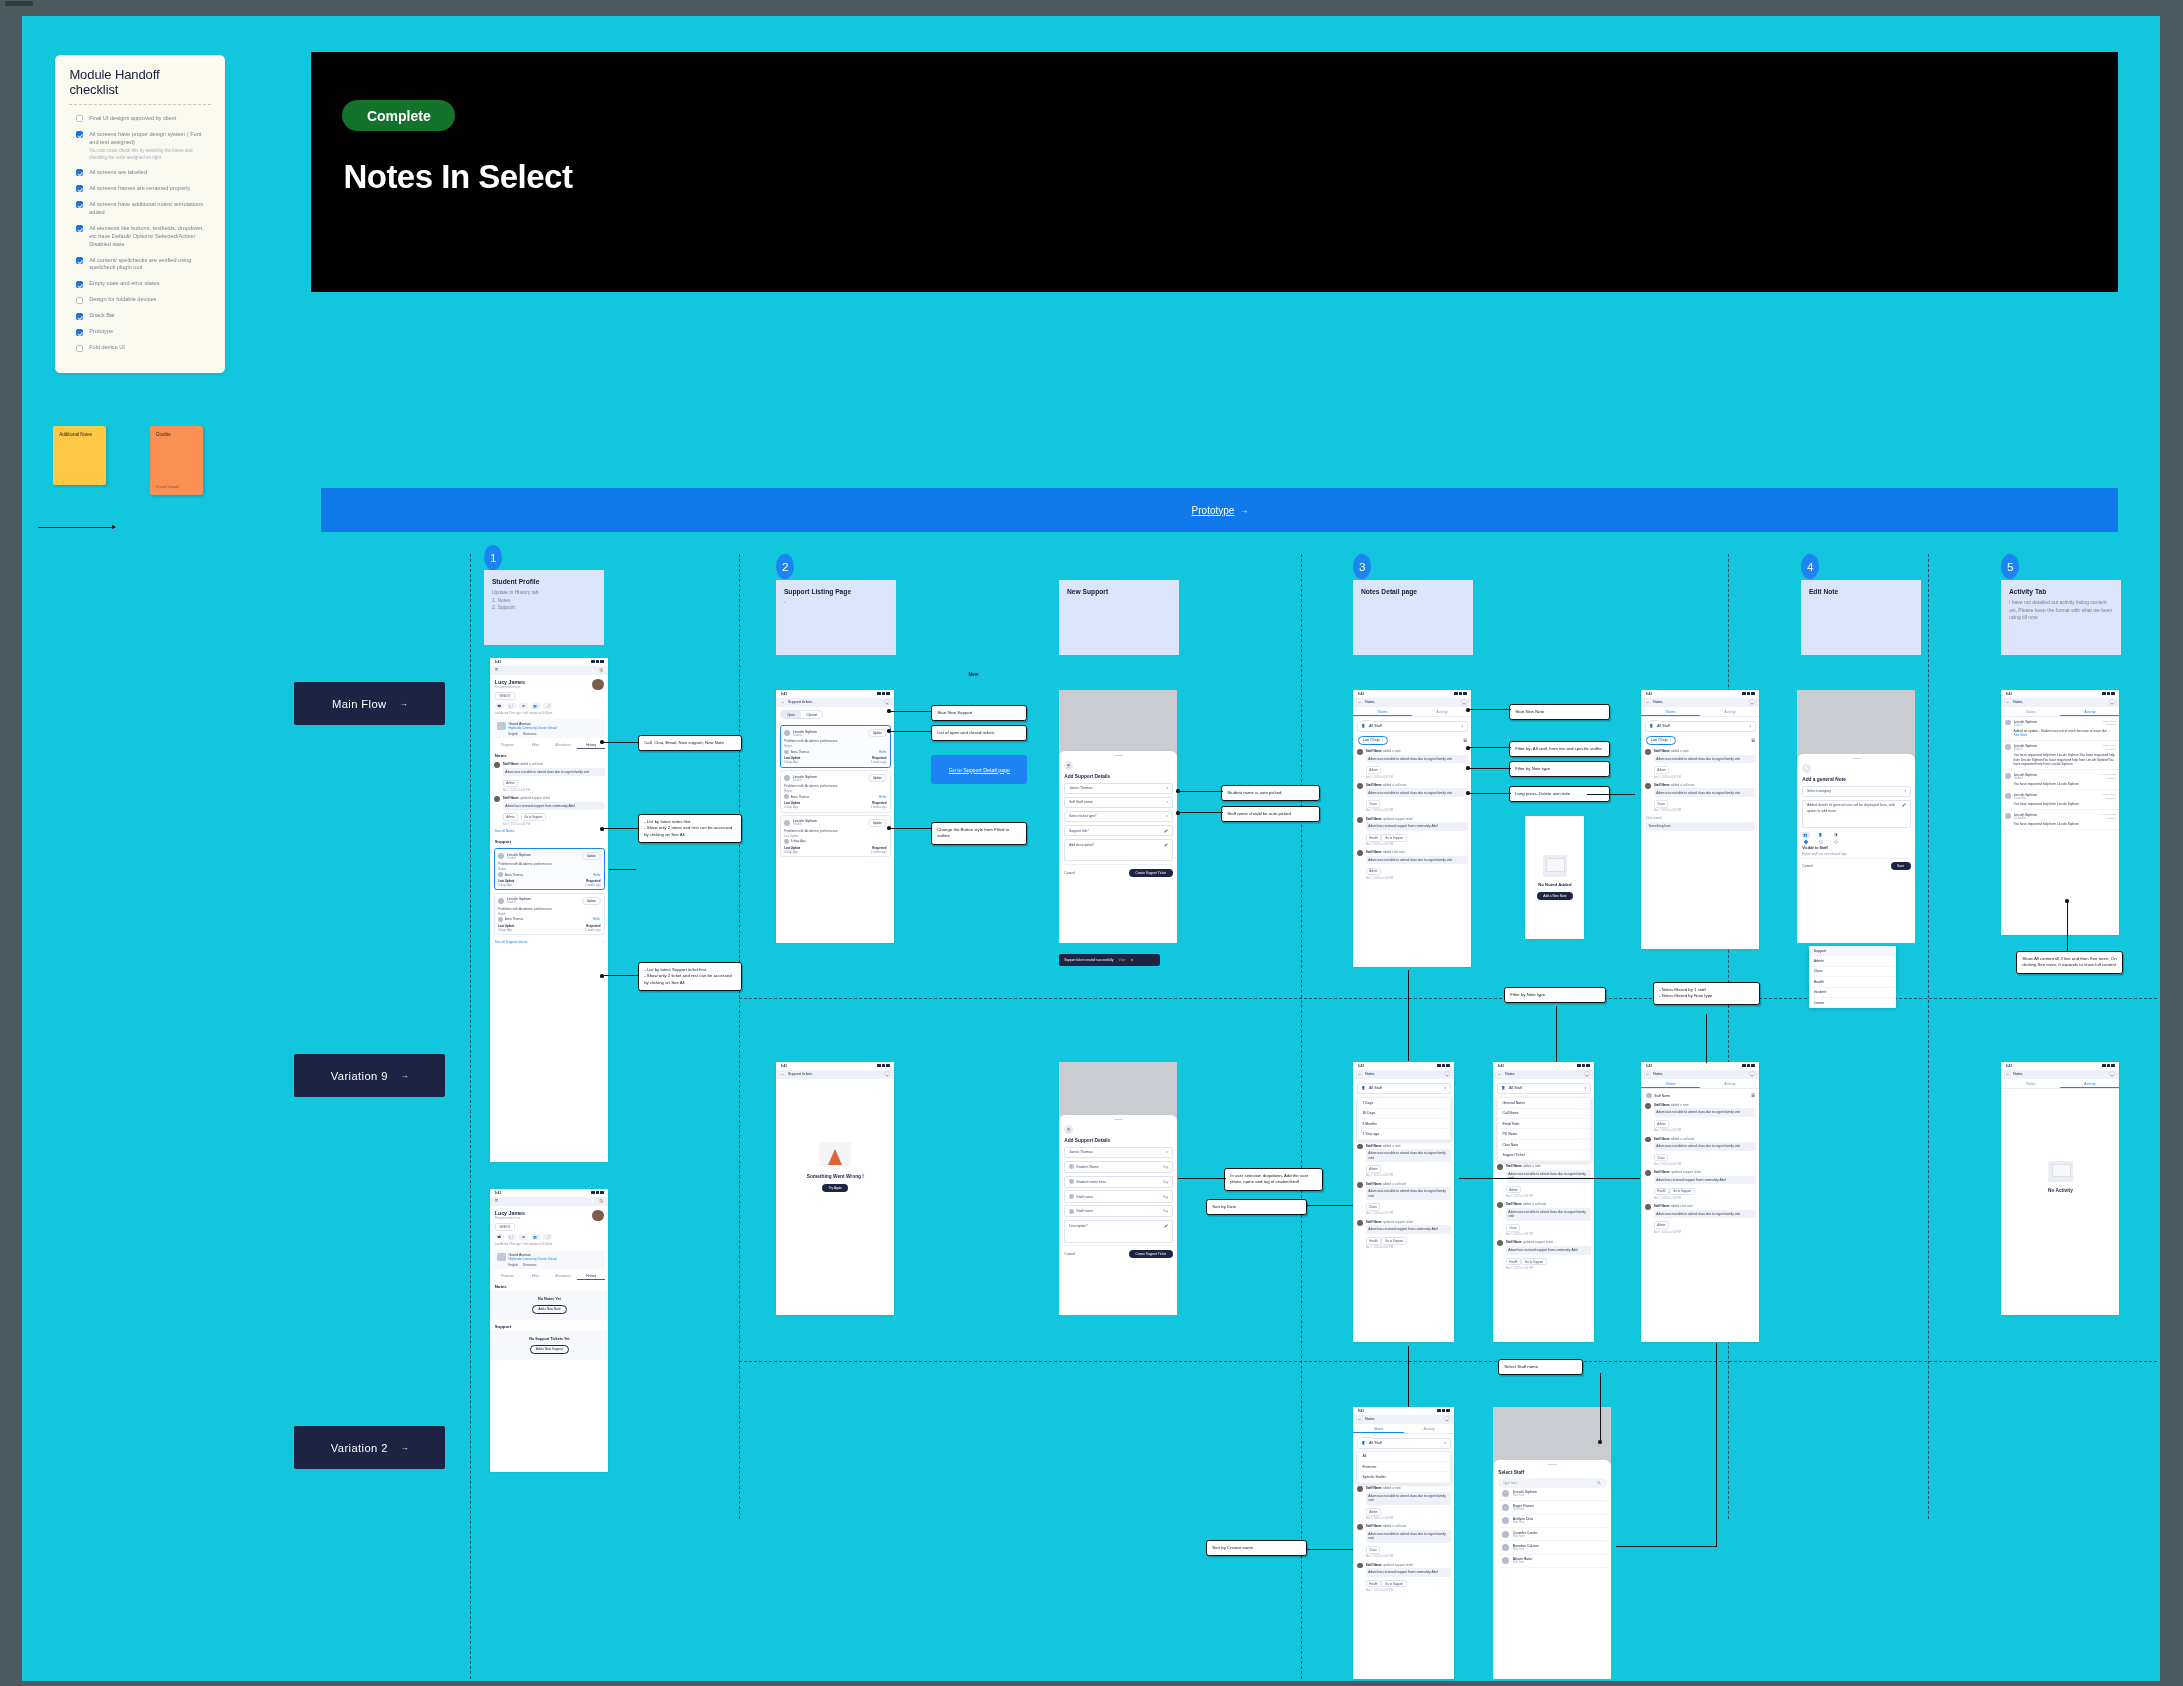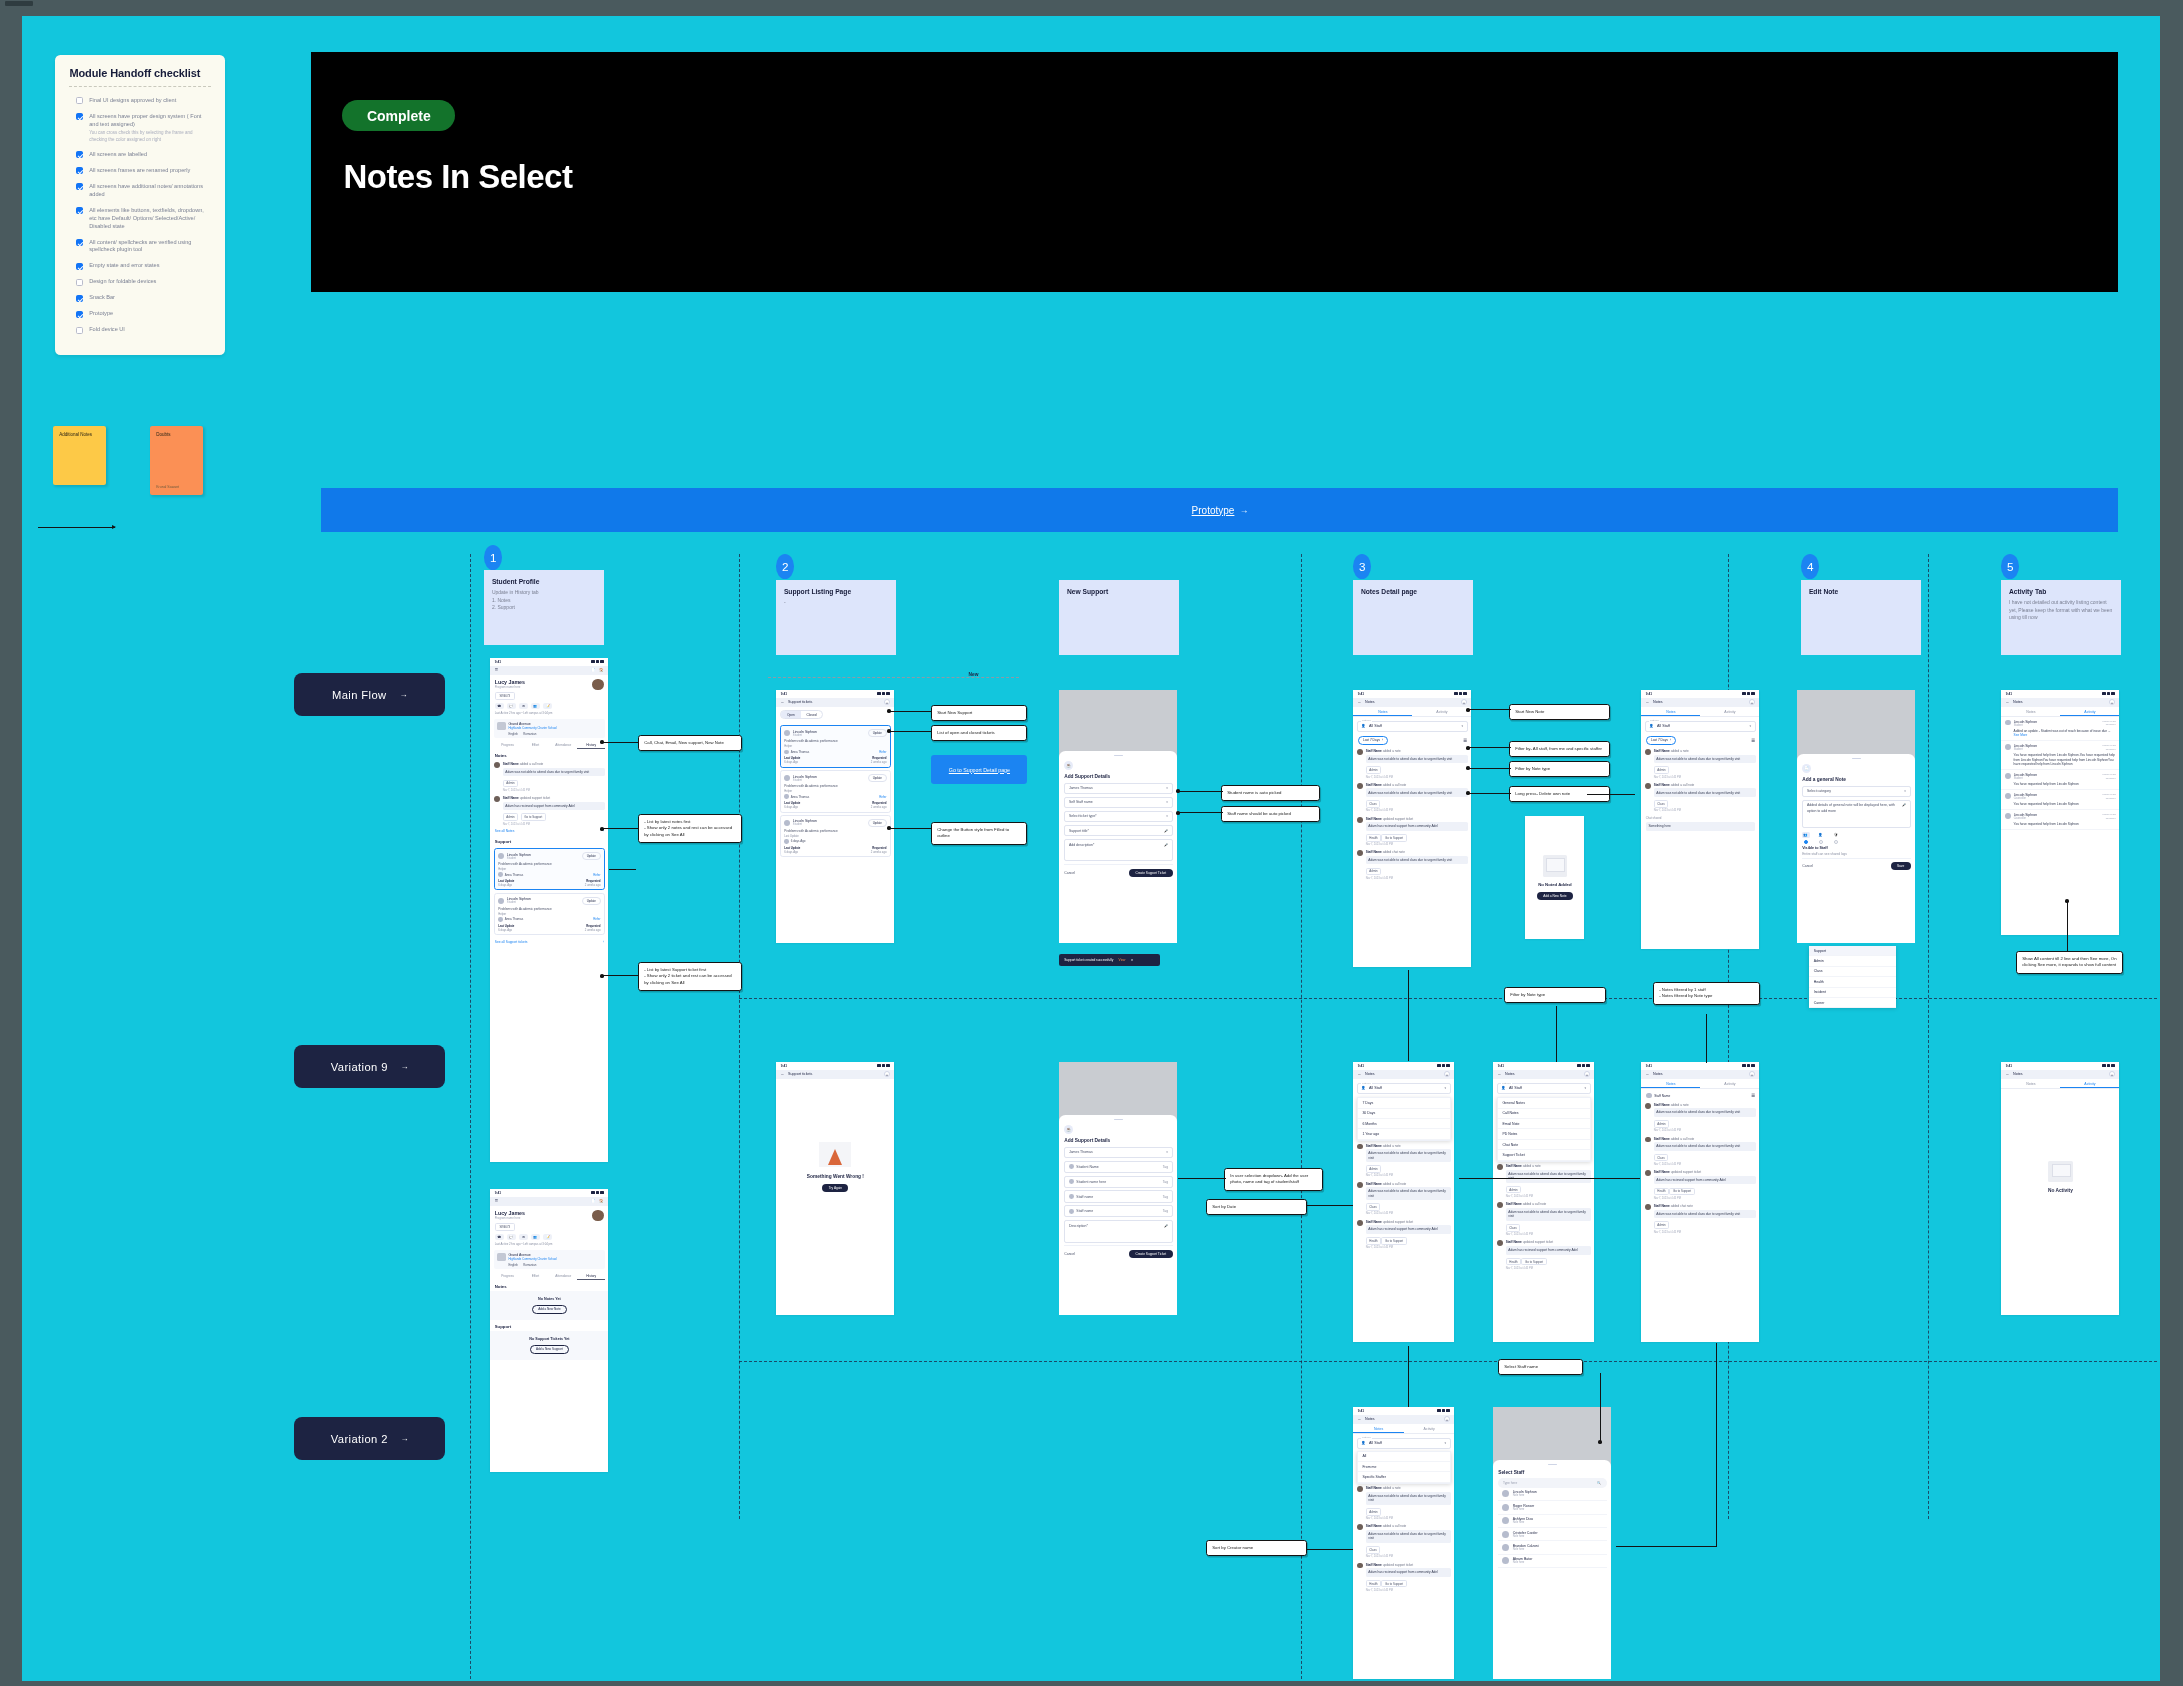--- a/index.html
+++ b/index.html
@@ -25,21 +25,21 @@
     position: absolute; left: 5.3px; top: 1.1px; width: 28px; height: 5.3px;
     background: #2f3c40; border-radius: 1.1px;
   }
 
   
   .checklist {
     position: absolute; left: 33px; top: 39px; width: 170px;
     background: #fbfaf0; border-radius: 5.3px; padding: 11.7px 14px 12.8px 14px;
     box-shadow: 0 1.1px 3.2px rgba(0,0,0,.08);
   }
-  .checklist h2 { font-size: 11px; color: #171c3a; font-weight: bold; letter-spacing: -0.1px; }
+  .checklist h2 { font-size: 13px; color: #171c3a; font-weight: normal; letter-spacing: -0.1px; }
   .checklist .rule { border-bottom: 0.5px dashed #c9c9bd; margin: 7.5px 0 9.6px 0; }
   .cl-item { display: flex; gap: 6.4px; margin-bottom: 8px; padding-left: 6.4px; }
   .cbox {
     width: 7px; height: 7px; border-radius: 1.6px; flex: 0 0 7px; margin-top: 0.5px;
     border: 0.7px solid #b9bccb; background: #fff;
   }
   .cbox.on { background: #1274f6; border-color: #1274f6; position: relative; }
   .cbox.on::after {
     content: ""; position: absolute; left: 1.8px; top: 1px;
     width: 2.1px; height: 3.7px; border: solid #fff; border-width: 0 0.9px 0.9px 0;
@@ -95,22 +95,22 @@
     background: #1079ea; display: flex; align-items: center; justify-content: center;
   }
   .protobar a {
     color: #fff; font-size: 10px; text-decoration: underline; font-weight: 500;
   }
   .protobar .arr { color: #fff; font-size: 8.5px; margin-left: 5.3px; }
 
   
   .flowlabel {
     position: absolute; width: 151px; height: 43px; background: #1d2342;
-    border-radius: 8px; color: #fff; display: flex; align-items: center;
-    justify-content: center; gap: 12.8px; font-size: 11.2px; letter-spacing: 0.4px;
+    border-radius: 2px; color: #fff; display: flex; align-items: center;
+    justify-content: center; gap: 12.8px; font-size: 11.2px; letter-spacing: 0.4px; margin-top: 9px;
   }
   .flowlabel .arr { font-size: 8px; }
 
   
   .stepnum {
     position: absolute; width: 17.6px; height: 24.5px; background: #1b84f2;
     border-radius: 9px/12.3px; color: #fff; font-size: 11.7px;
     display: flex; align-items: center; justify-content: center;
   }
   

